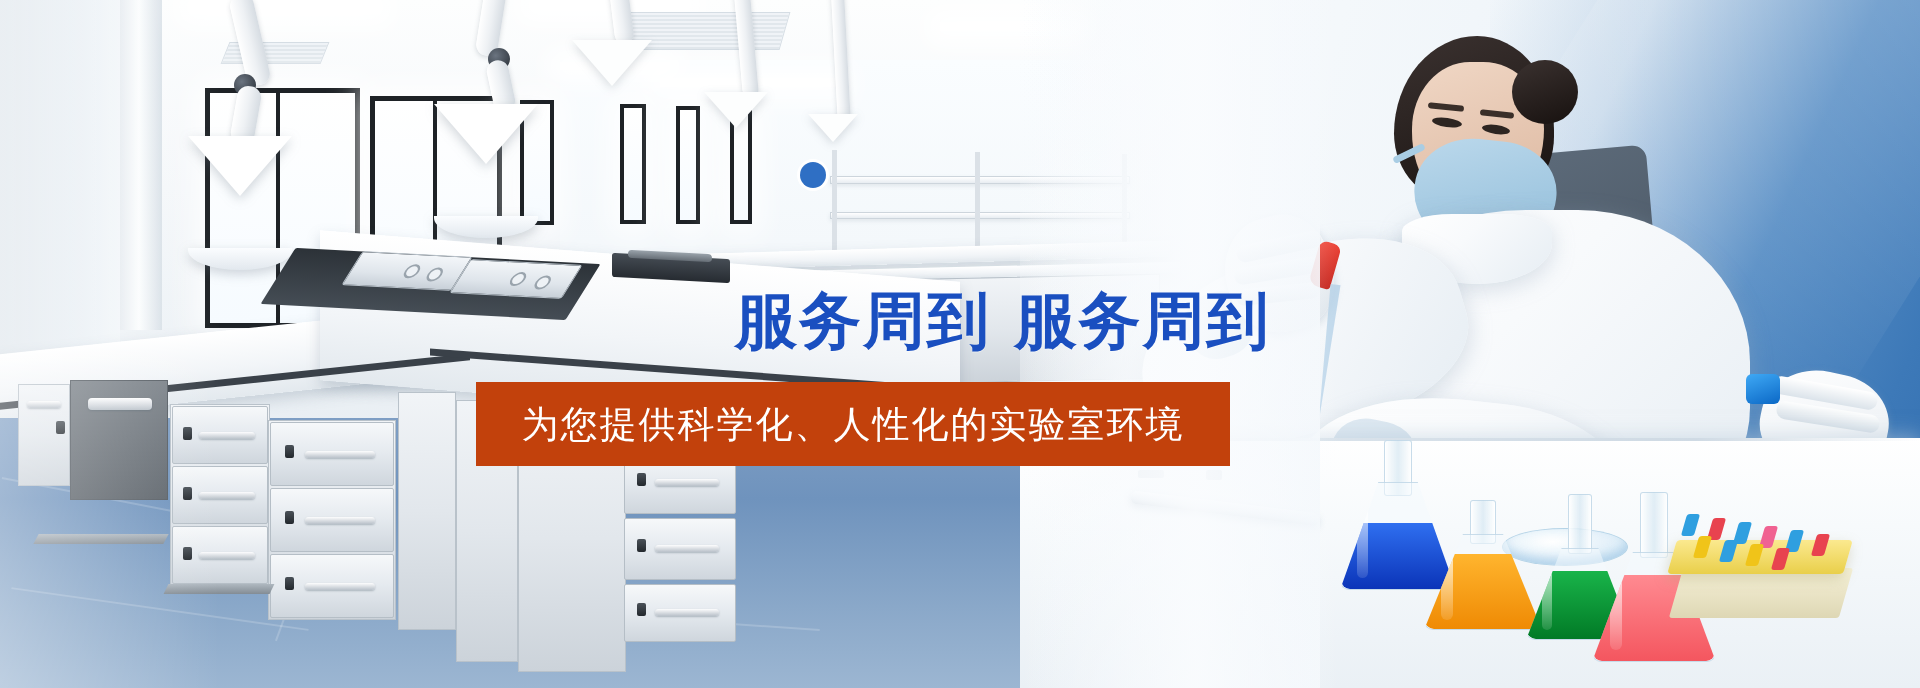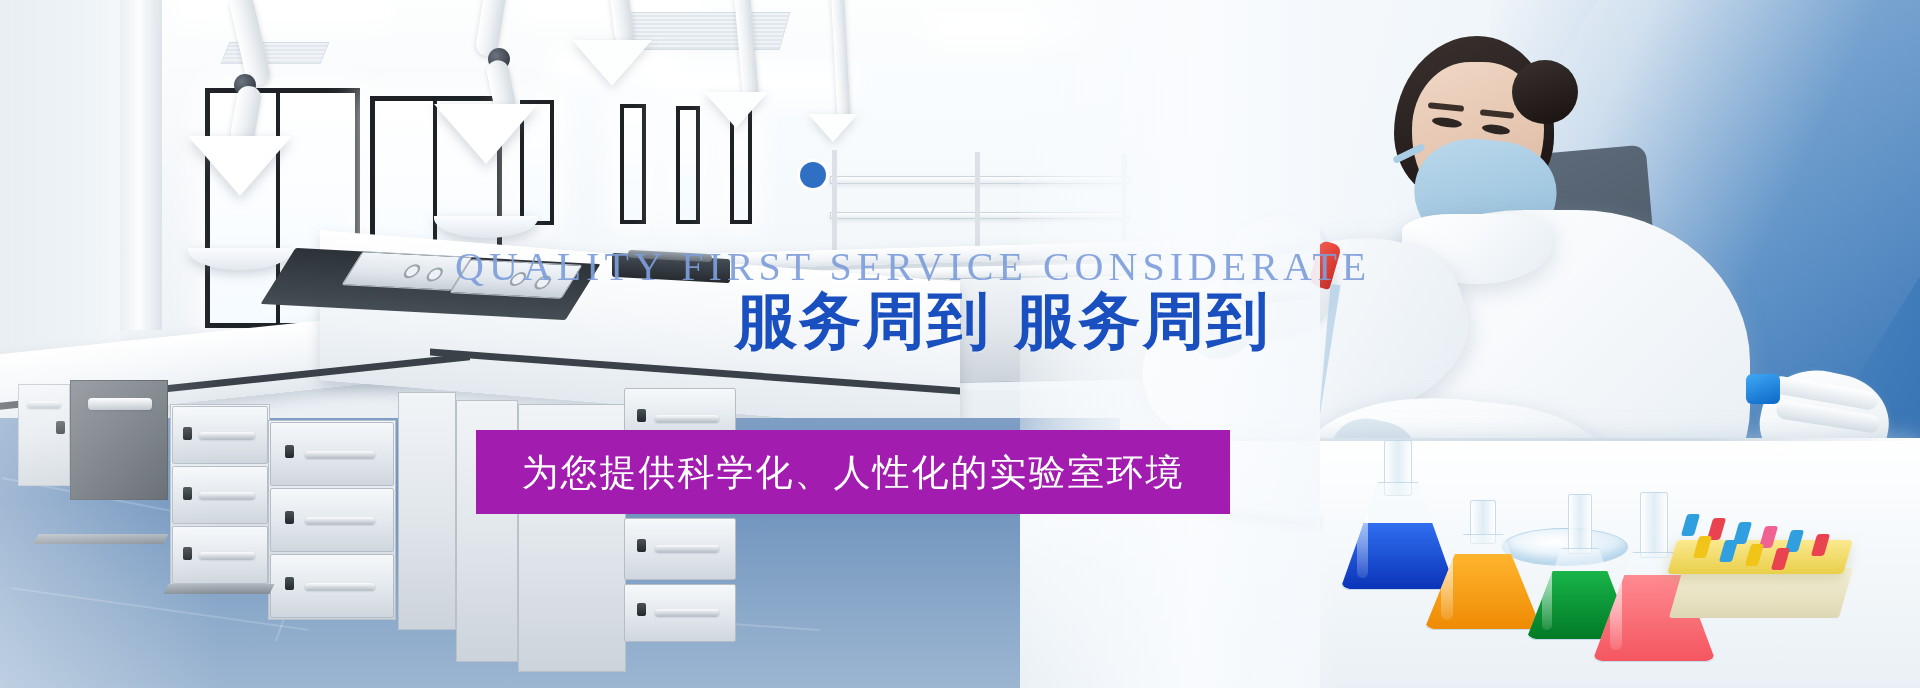--- a/index.html
+++ b/index.html
@@ -317,22 +317,22 @@
     font-weight:bold;
     font-size:62px; line-height:1.05;
     letter-spacing:2px;
     color:#1a4fc0;
     white-space:nowrap;
     text-shadow:0 1px 0 rgba(255,255,255,.35);
   }
   .subbar {
     position:absolute; left:476px; top:382px;
     width:754px; height:84px;
-    background:#a21caf;
-    display:flex; align-items:center; justify-content:center;margin-top:48px;
+    background:#c2410c;
+    display:flex; align-items:center; justify-content:center;
   }
   .subbar-text {
     font-family:"DejaVu Sans", sans-serif;
     font-size:37px; line-height:1;
     letter-spacing:2px;
     color:#ffffff;
     white-space:nowrap;
   }
 </style>
 </head>
@@ -587,21 +587,20 @@
 
     <div class="haze" style="left:0;top:0;width:300px;height:688px;
                 background:linear-gradient(90deg,rgba(255,255,255,0),rgba(244,248,252,.92));"></div>
   </div>
 
   <div style="position:absolute;left:1020px;top:0;width:320px;height:688px;pointer-events:none;
               background:linear-gradient(90deg,rgba(255,255,255,0),rgba(250,252,254,.85) 55%,rgba(255,255,255,0));"></div>
 
   <div class="copy">
 
-    <div class="eyebrow">QUALITY FIRST SERVICE CONSIDERATE</div>
 
     <div class="headline">服务周到 服务周到</div>
 
     <div class="subbar">
       <span class="subbar-text">为您提供科学化、人性化的实验室环境</span>
     </div>
 
   </div>
 
 </div>

